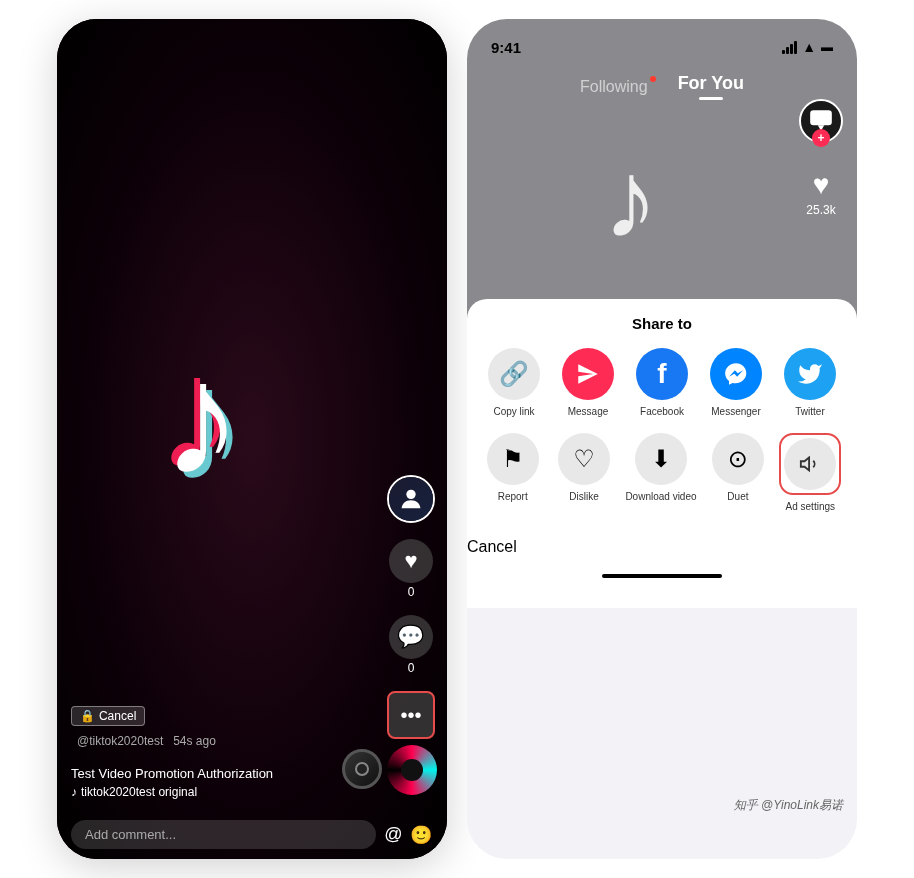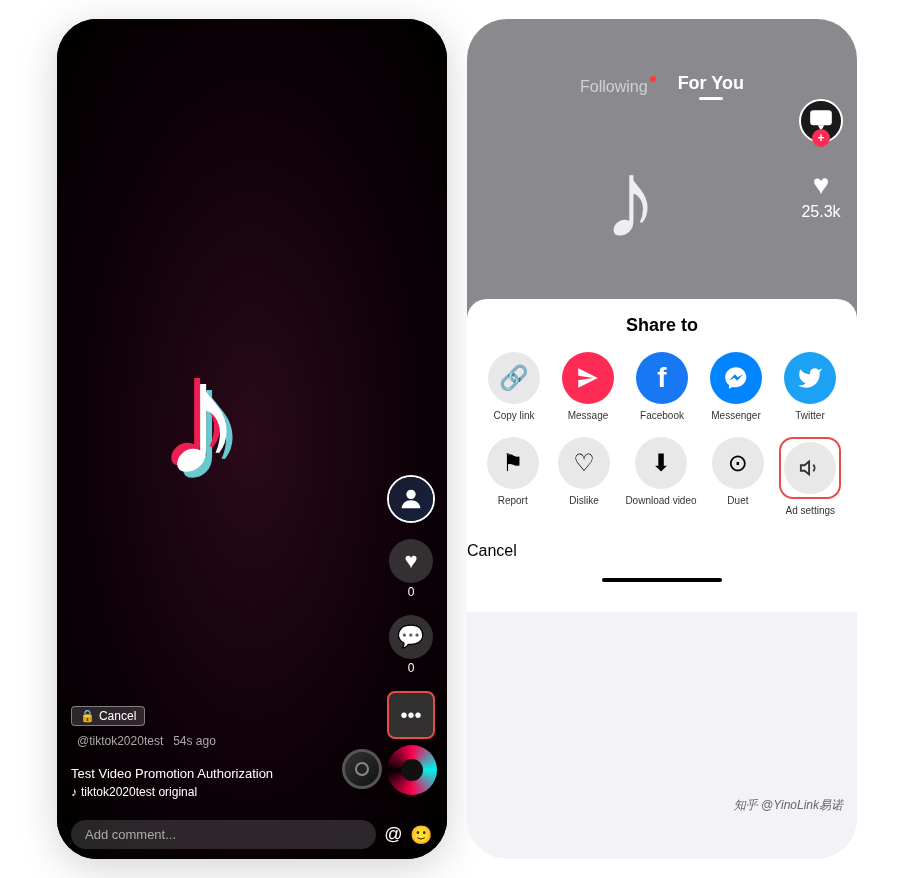--- a/index.html
+++ b/index.html
@@ -389,38 +389,38 @@
       gap: 2px;
     }
 
     .heart-icon-r {
       font-size: 28px;
       color: #fff;
     }
 
     .count-r {
       color: #fff;
-      font-size: 16px;
+      font-size: 12px;
       font-weight: 500;
     }
 
     
     .share-sheet {
       position: absolute;
       bottom: 0;
       left: 0;
       right: 0;
       background: #fff;
       border-radius: 20px 20px 0 0;
       padding: 16px 0 30px;
     }
 
     .share-title {
       text-align: center;
-      font-size: 18px;
+      font-size: 15px;
       font-weight: 600;
       color: #000;
       margin-bottom: 16px;
     }
 
     .share-row {
       display: flex;
       justify-content: space-around;
       align-items: flex-start;
       padding: 0 10px;
@@ -620,20 +620,33 @@
 
   <div class="phone-right">
 
     <div class="right-full-screen">
 
       <div style="position:absolute; top:50%; left:42%; transform:translate(-50%,-50%);">
         <span style="font-size:110px; color:rgba(255,255,255,0.85); line-height:1; display:block;">♪</span>
       </div>
     </div>
 
+    <div class="right-status-bar">
+      <span class="status-time">9:41</span>
+      <div class="status-icons">
+        <div class="signal-bars">
+          <div class="bar b1"></div>
+          <div class="bar b2"></div>
+          <div class="bar b3"></div>
+          <div class="bar b4"></div>
+        </div>
+        <span>▲</span>
+        <span style="font-size:12px">▬</span>
+      </div>
+    </div>
 
     <div class="tab-overlay" style="top:44px;">
       <div class="tab-following">
         <span>Following</span>
         <div class="tab-dot"></div>
       </div>
       <div class="tab-foryou">
         <span>For You</span>
       </div>
     </div>

